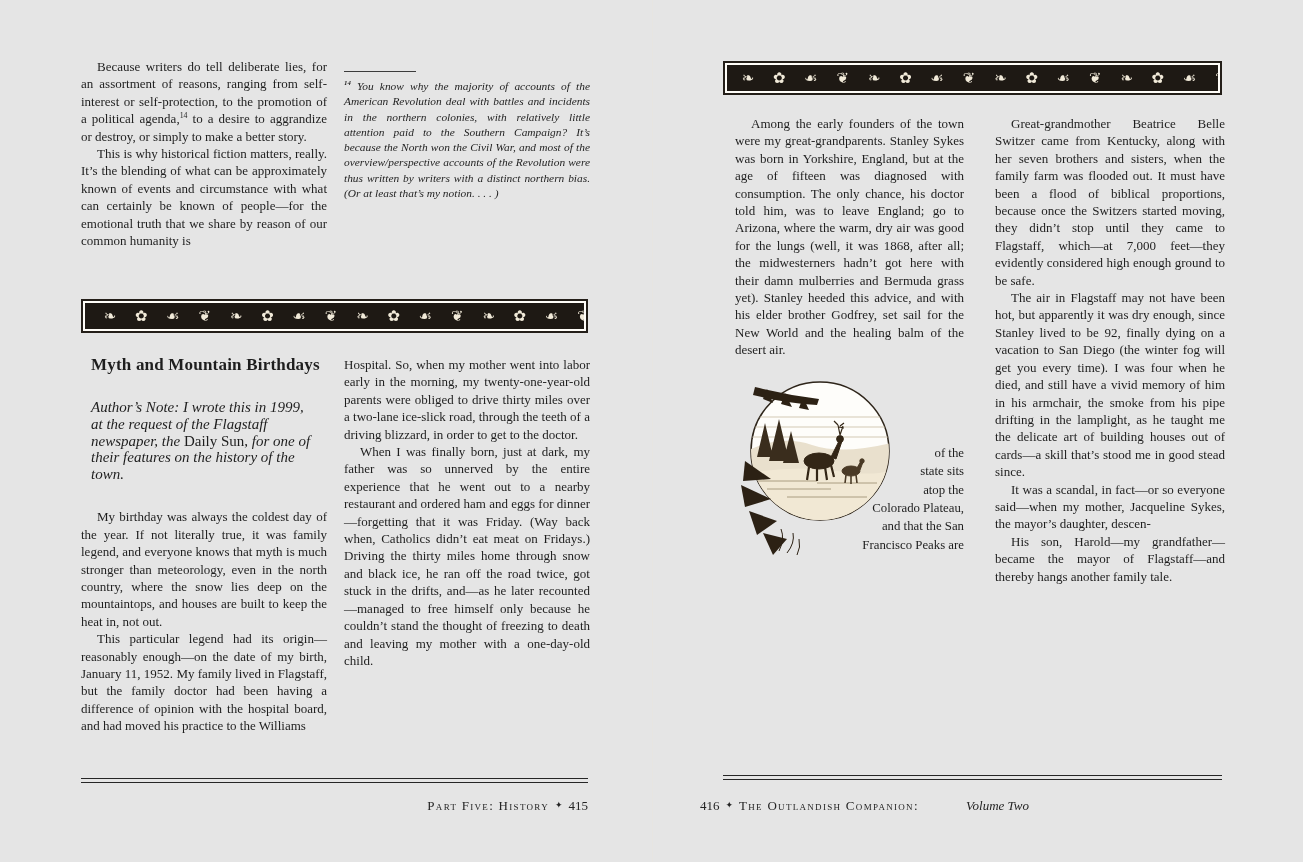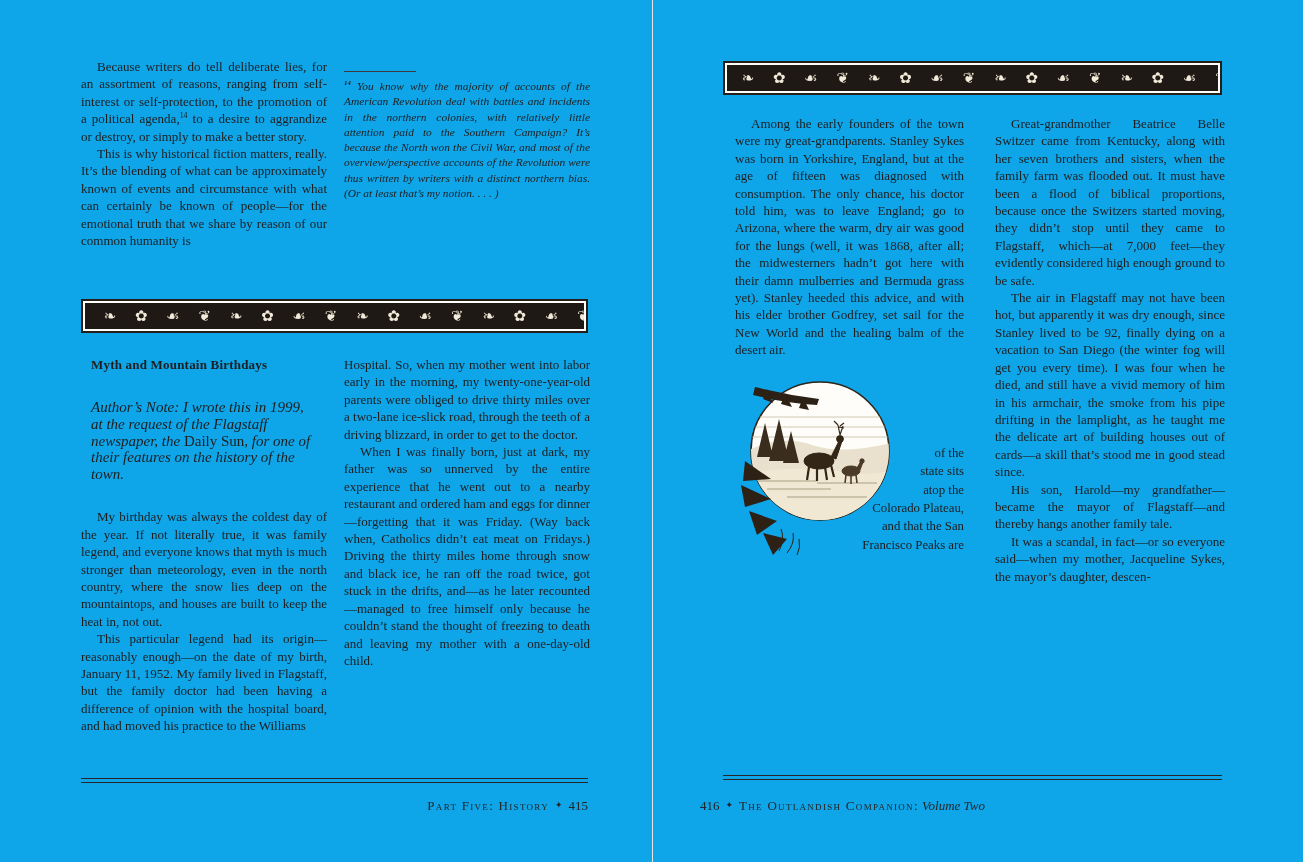--- a/index.html
+++ b/index.html
@@ -1,17 +1,17 @@
 <!DOCTYPE html>
 <html><head>
 <meta charset="utf-8">
 <style>
   html,body{margin:0;padding:0;background:#ffffff;}
   .spread{
-    position:relative;width:1303px;height:862px;background:#0ea5e9;
+    position:relative;width:1303px;height:862px;background:#e5e5e5;
     font-family:"Liberation Serif", serif;color:#1e1e1e;overflow:hidden;
   }
   .page-divider{position:absolute;left:652px;top:0;width:1px;height:862px;background:#e7e5e1;}
 
   
   .col{position:absolute;text-align:justify;font-size:13px;line-height:17.4px;}
   .col p{margin:0;text-indent:16px;}
   .col p.cont{text-indent:0;}
 
   sup{font-size:0.6em;vertical-align:super;line-height:0;}
@@ -22,30 +22,30 @@
 
   
   .band{position:absolute;border:2px solid #241f19;background:#fffdf8;padding:2px;box-sizing:border-box;}
   .band-inner{
     background:#1e1914;height:26px;display:flex;align-items:center;justify-content:center;
     overflow:hidden;color:#f1ead9;font-family:"DejaVu Sans", sans-serif;
     font-size:15px;letter-spacing:7px;white-space:nowrap;
   }
 
   
-  .heading{font-size:13px;font-weight:600;letter-spacing:.2px;margin:0 0 26px 10px;text-indent:0;text-align:left;}
+  .heading{font-size:17px;font-weight:600;letter-spacing:.2px;margin:0 0 26px 10px;text-indent:0;text-align:left;}
   .authors-note{font-style:italic;font-size:15px;line-height:16.6px;margin:0 14px 26px 10px;text-align:left;text-indent:0;}
   .note-roman{font-style:normal;}
 
   
   .double-rule{position:absolute;height:3px;border-top:1.6px solid #262626;border-bottom:1px solid #262626;}
   .footer{position:absolute;font-size:13px;color:#242424;white-space:nowrap;}
   .smallcaps{font-variant:small-caps;letter-spacing:1.3px;}
   .sep{font-size:9px;vertical-align:2px;margin:0 6px;}
-  .vol{font-style:italic;}
+  .vol{font-style:italic;margin-left:44px;}
 
   
   .illustration-wrap{position:relative;height:196px;margin-top:6px;}
   .illustration-wrap svg{position:absolute;left:-8px;top:0;}
   .wrap-text{position:absolute;right:0;top:79px;width:152px;text-align:right;font-size:12.8px;line-height:18.4px;}
   .wrap-text div{text-indent:0;}
 </style>
 </head>
 <body>
 
@@ -137,21 +137,21 @@
         <div>Colorado Plateau,</div>
         <div>and that the San</div>
         <div>Francisco Peaks are</div>
       </div>
     </div>
   </div>
 
   <div class="col" style="left:995px;top:115px;width:230px;">
     <p>Great-grandmother Beatrice Belle Switzer came from Kentucky, along with her seven brothers and sisters, when the family farm was flooded out. It must have been a flood of biblical proportions, because once the Switzers started moving, they didn’t stop until they came to Flagstaff, which—at 7,000 feet—they evidently considered high enough ground to be safe.</p>
     <p>The air in Flagstaff may not have been hot, but apparently it was dry enough, since Stanley lived to be 92, finally dying on a vacation to San Diego (the winter fog will get you every time). I was four when he died, and still have a vivid memory of him in his armchair, the smoke from his pipe drifting in the lamplight, as he taught me the delicate art of building houses out of cards—a skill that’s stood me in good stead since.</p>
+    <p>It was a scandal, in fact—or so everyone said—when my mother, Jacqueline Sykes, the mayor’s daughter, descen-</p>
     <p>His son, Harold—my grandfather—became the mayor of Flagstaff—and thereby hangs another family tale.</p>
-    <p>It was a scandal, in fact—or so everyone said—when my mother, Jacqueline Sykes, the mayor’s daughter, descen-</p>
   </div>
 
   <div class="double-rule" style="left:723px;top:775px;width:499px;"></div>
   <div class="footer" style="left:700px;top:798px;width:522px;text-align:left;">
     <span>416</span><span class="sep">✦</span><span class="smallcaps">The Outlandish Companion:</span>&nbsp;<span class="vol">Volume Two</span>
   </div>
 </div>
 
 </body></html>

